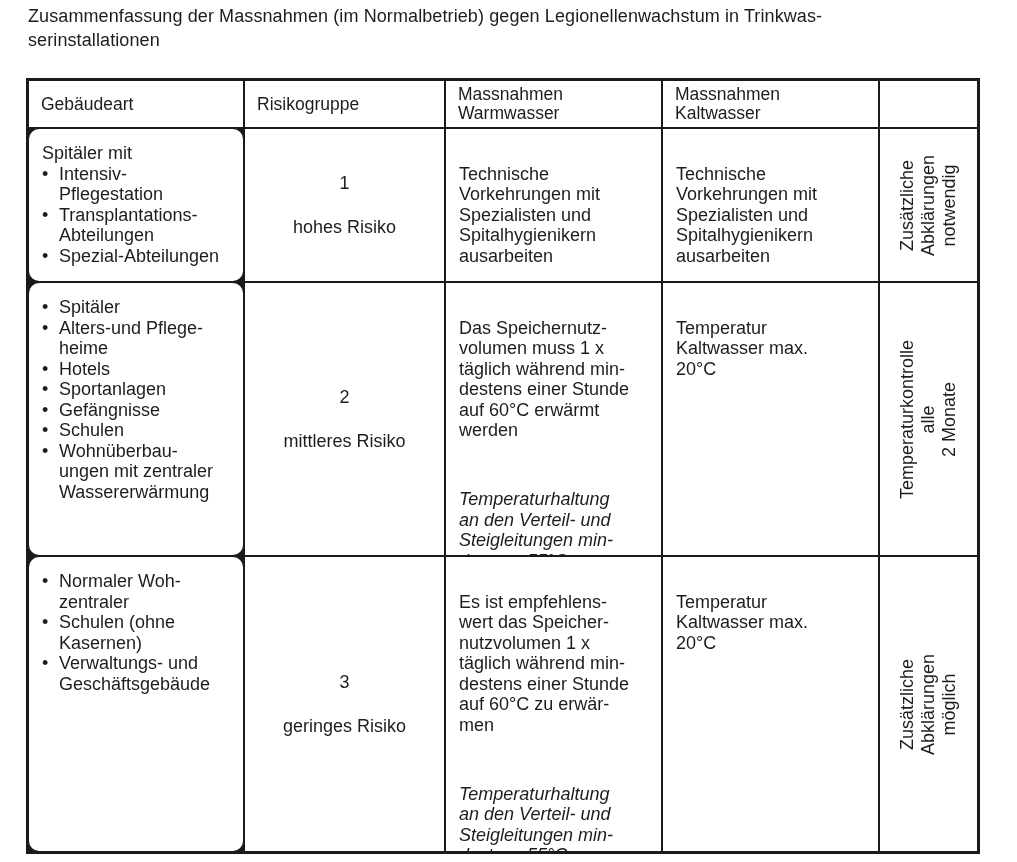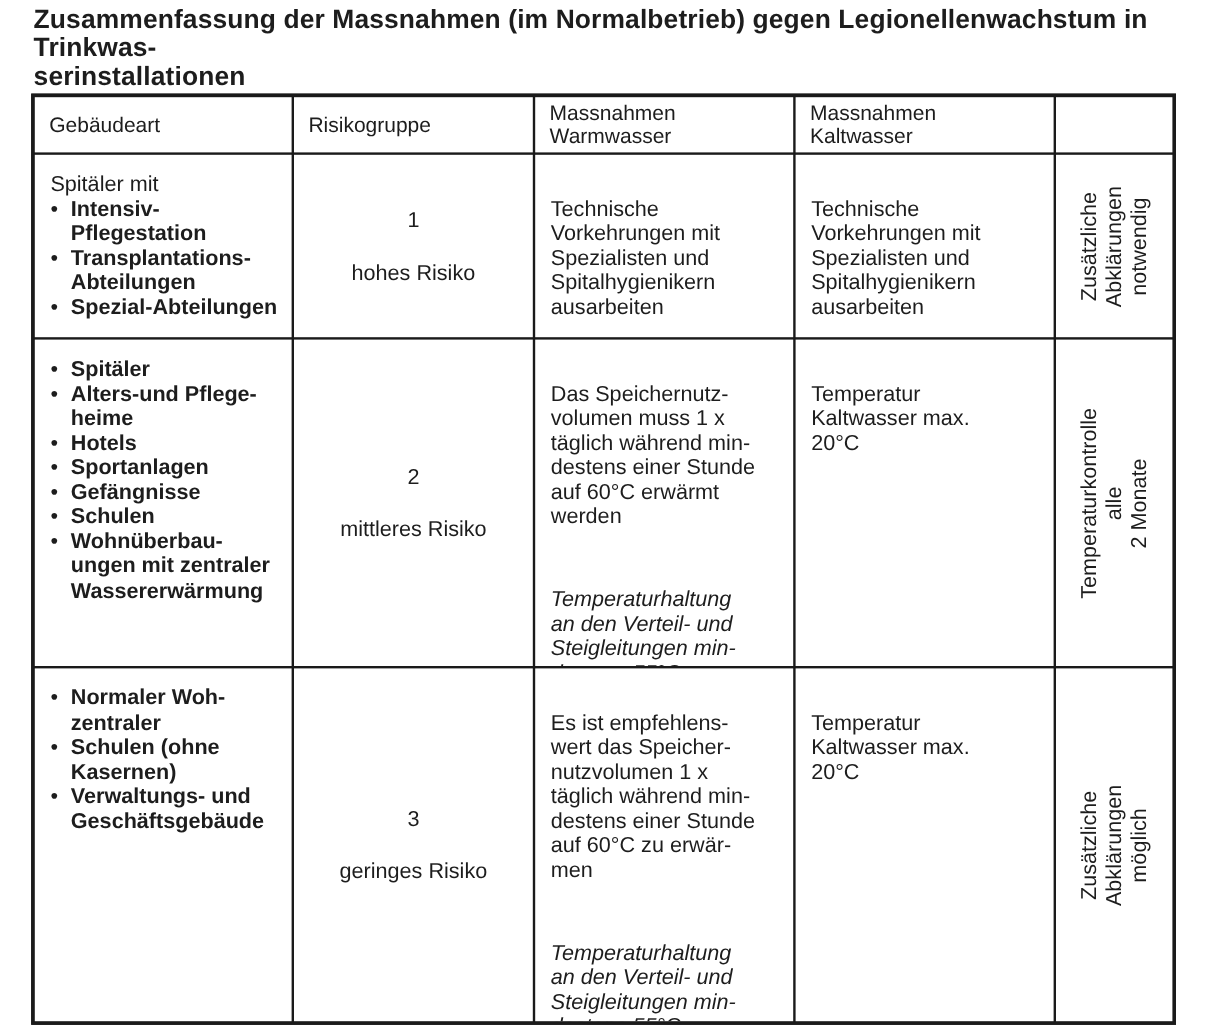--- a/index.html
+++ b/index.html
@@ -12,22 +12,22 @@
     height: 862px;
     position: relative;
     font-family: "Liberation Sans", sans-serif;
     color: #1d1d1d;
     -webkit-font-smoothing: antialiased;
   }
   .title {
     position: absolute;
     left: 28px;
     top: 4px;
-    font-size: 22px;
-    font-weight: bold;
+    font-size: 18px;
+    font-weight: normal;
     line-height: 24px;
     letter-spacing: 0.1px;
   }
   .tbl {
     position: absolute;
     left: 26px;
     top: 78px;
     display: grid;
     grid-template-columns: 214px 199px 215px 215px 97px;
     grid-template-rows: 46px 152px 272px 294px;
@@ -53,33 +53,33 @@
   .txt {
     padding: 14px 8px 0 13px;
     white-space: pre-line;
   }
   .para2 {
     margin-top: 28px;
     font-style: italic;
   }
   .bullets {
     padding: 14px 6px 0 13px;
+    border-radius: 10px;
   }
   .b-item {
     display: flex;
     align-items: flex-start;
   }
   .b-dot {
     flex: 0 0 17px;
     width: 17px;
   }
   .b-txt {
     white-space: pre-line;
     flex: 1 1 auto;
-    font-weight: bold;
   }
   .risk {
     display: flex;
     flex-direction: column;
     align-items: center;
     justify-content: center;
     text-align: center;
   }
   .risk-num {
     margin-bottom: 24px;

